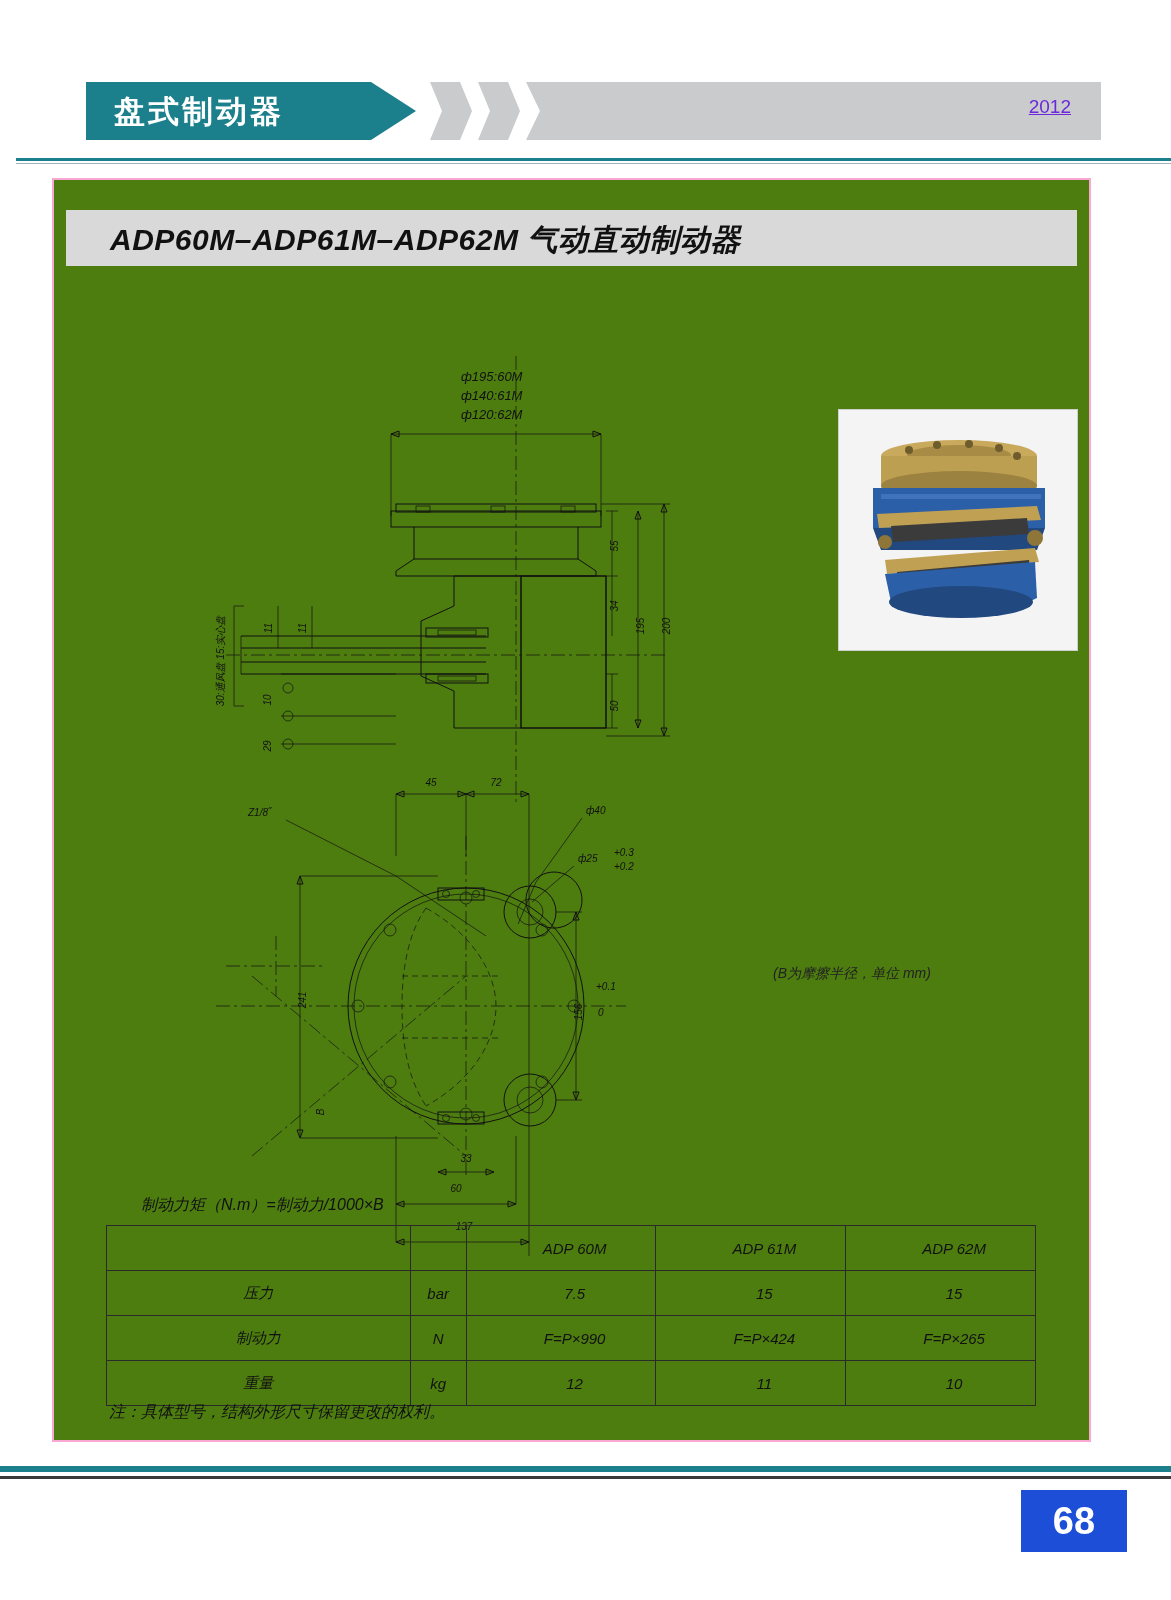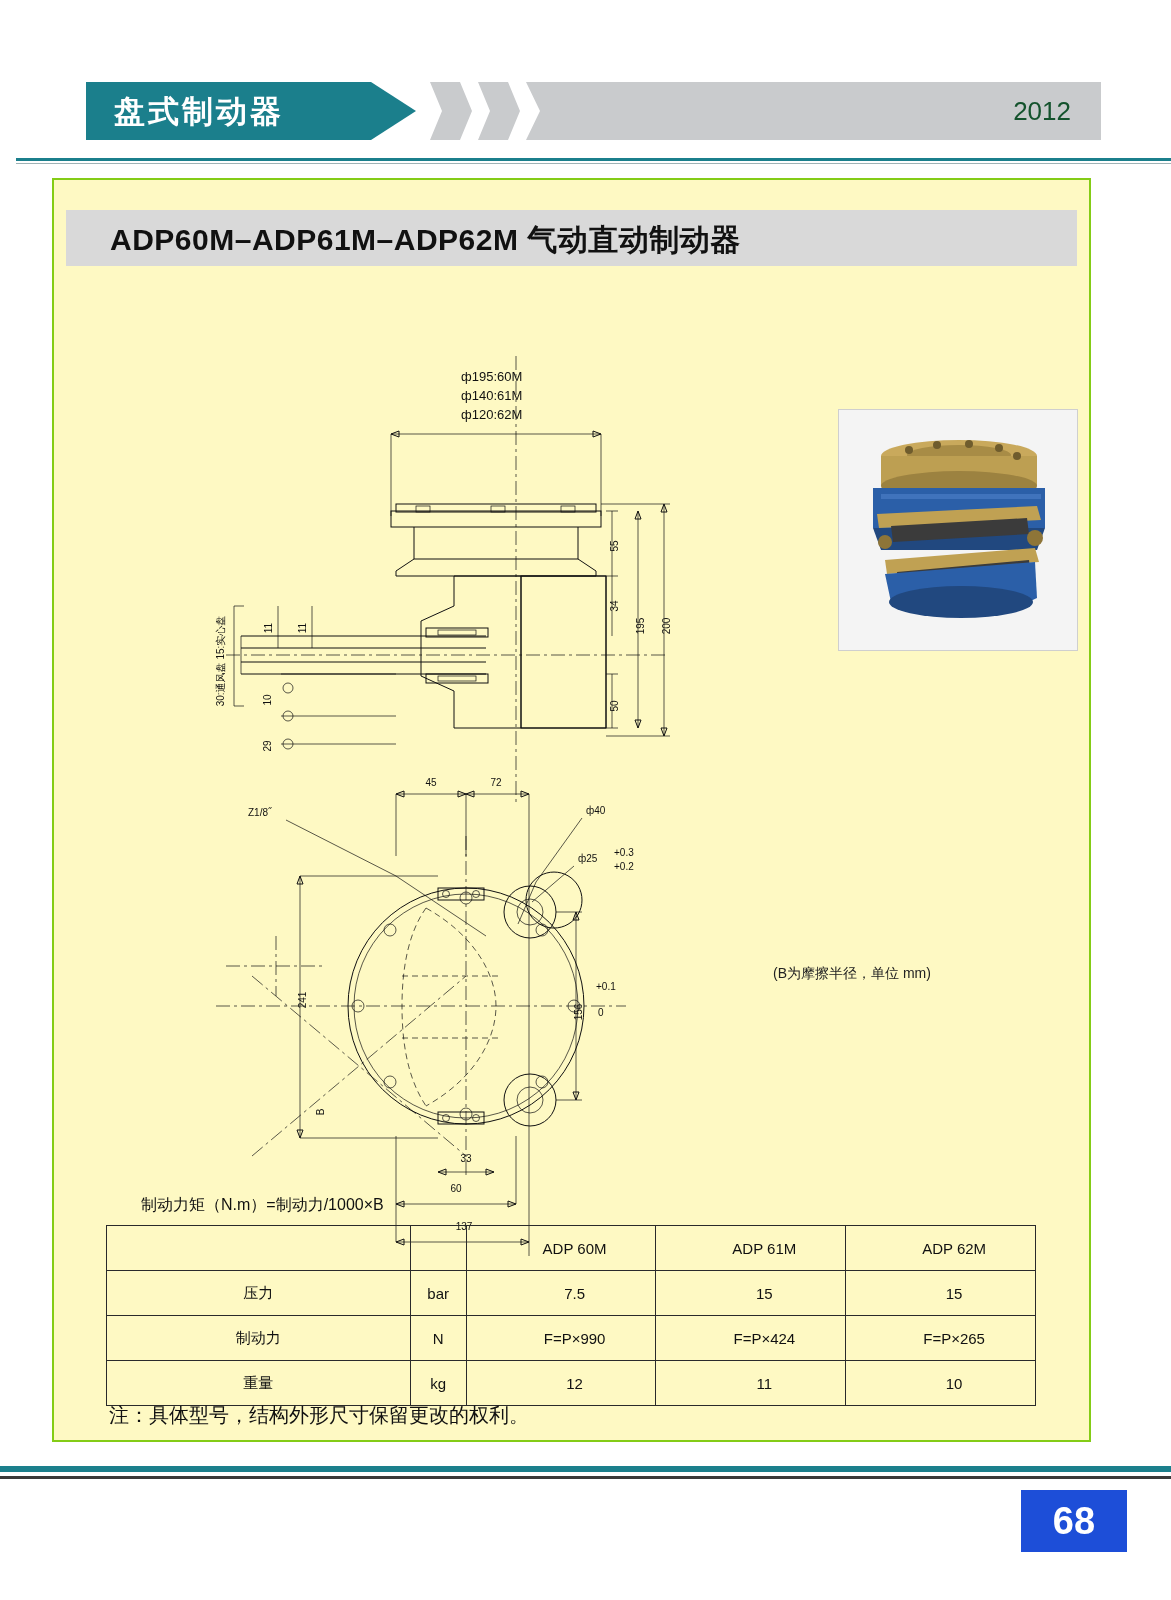--- a/index.html
+++ b/index.html
@@ -49,43 +49,45 @@
     top: 0;
     height: 58px;
     background: #c9cbcd;
   }
   .hdr-chev.c1 { left: 344px; width: 42px; clip-path: polygon(0 0, 30px 0, 42px 29px, 30px 58px, 0 58px, 12px 29px); }
   .hdr-chev.c2 { left: 392px; width: 42px; clip-path: polygon(0 0, 30px 0, 42px 29px, 30px 58px, 0 58px, 12px 29px); }
   .hdr-chev.c3 { left: 440px; width: 575px; clip-path: polygon(0 0, 575px 0, 575px 58px, 0 58px, 14px 29px); }
   .hdr-year {
     position: absolute;
     right: 25px; top: 14px;
-    font-size: 26px;
-    color: #14532d;
+    font-size: 19px;
+    color: #6d28d9;
+    text-decoration: underline;
   }
   .hdr-rule {
     position: absolute;
     left: 0; top: 146px;
     width: 1171px; height: 3px;
     background: #1b7f8c;
   }
   .hdr-rule2 {
     position: absolute;
     left: 0; top: 151px;
     width: 1171px; height: 1px;
     background: #9fb3b6;
   }
 
   
   .frame {
     position: absolute;
     left: 52px; top: 178px;
     width: 1035px; height: 1260px;
-    border: 2px solid #84cc16;
-    background: #fef9c3;
+    border: 2px solid #f9a8d4;
+    background: #4d7c0f;
+    font-style: italic;
   }
   .sect-title-bar {
     position: absolute;
     left: 12px; top: 30px;
     width: 1011px; height: 56px;
     background: #d9d9d9;
   }
   .sect-title {
     position: absolute;
     left: 56px; top: 40px;
@@ -142,21 +144,21 @@
     text-align: center;
     vertical-align: middle;
     color: #111;
   }
   table.spec td.lbl { width: 345px; border-radius: 19px; }
   table.spec td.unit { width: 58px; }
   table.spec td.val { width: 175px; padding-left: 28px; }
   .footnote {
     position: absolute;
     left: 55px; top: 1222px;
-    font-size: 20px;
+    font-size: 16px;
     color: #111;
   }
 
   
   .footer-rule {
     position: absolute;
     left: 0; top: 1466px;
     width: 1171px; height: 6px;
     background: #1b7f8c;
   }

